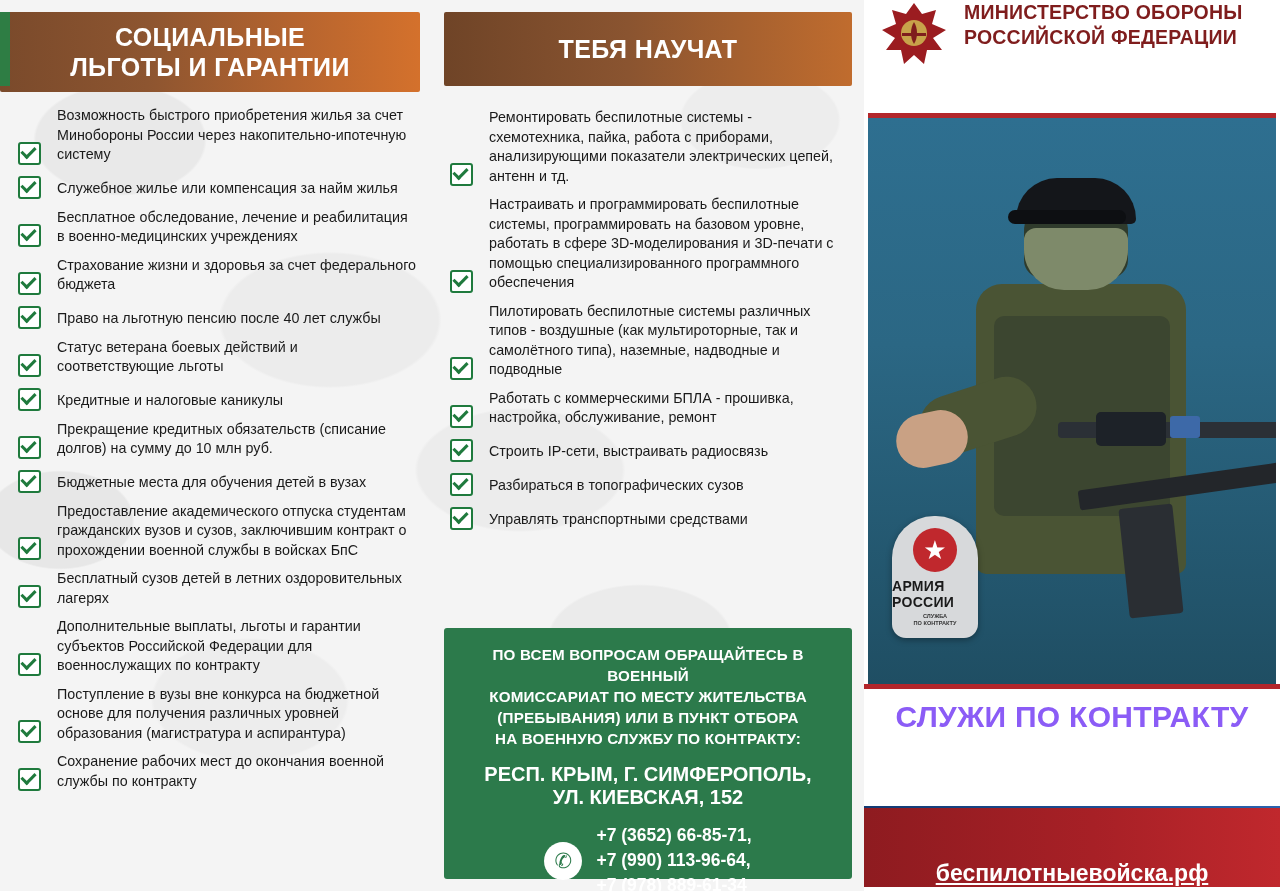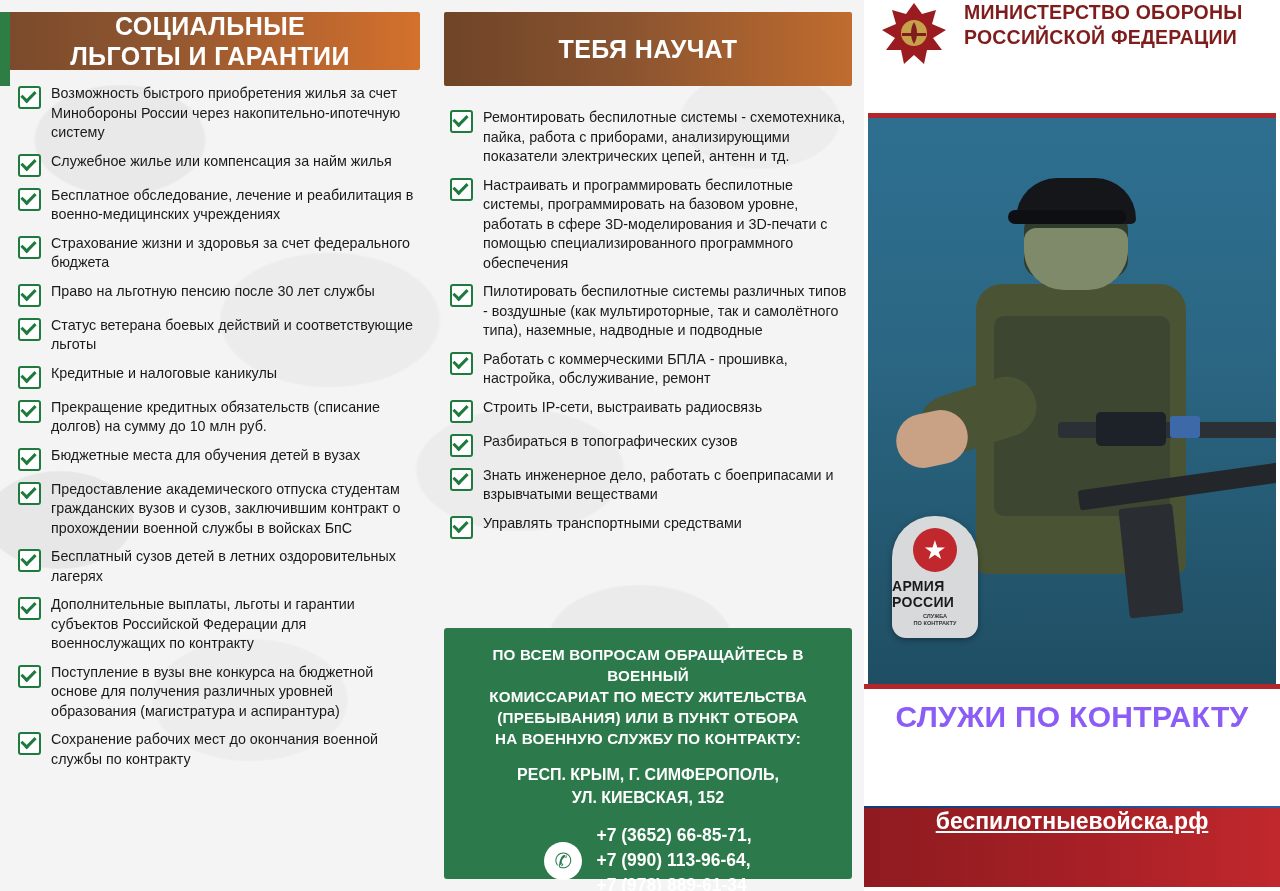--- a/index.html
+++ b/index.html
@@ -29,32 +29,32 @@
   .col3{position:absolute;left:864px;top:0;width:416px;height:891px;background:#ffffff;}
 
   
   .hdr{
     height:86px;display:flex;align-items:center;justify-content:center;
     color:#fff;text-align:center;letter-spacing:.4px;
     font-weight:bold;font-size:25px;line-height:30px;
   }
   .hdr1{
     background:linear-gradient(90deg,#7a4a2b 0%, #8d5530 35%, #b5642f 70%, #d4712c 100%);
-    margin:12px 12px 0 0;border-radius:2px;height:58px;
+    margin:12px 12px 0 0;border-radius:2px;height:80px;
   }
   .hdr2{
     background:linear-gradient(90deg,#6f4427 0%, #8a5430 45%, #c06c2e 100%);
     margin:12px 12px 8px 12px;border-radius:2px;height:74px;
   }
   .leftbar{position:absolute;left:0;top:12px;width:10px;height:74px;background:#2e7d44;}
 
   
   ul.list{list-style:none;margin:0;padding:14px 14px 0 18px;}
   ul.list li{
-    display:flex;align-items:flex-start;gap:10px;
+    display:flex;align-items:flex-end;gap:16px;
     margin-bottom:9px;
   }
   .chk{
     flex:0 0 auto;width:19px;height:19px;background:#ffffff;
     border:2px solid #1f7a3d;border-radius:3px;margin-top:2px;
     position:relative;
   }
   .chk:after{
     content:"";position:absolute;left:4px;top:0px;
     width:6px;height:11px;border:solid #1f7a3d;border-width:0 3px 3px 0;
@@ -66,21 +66,21 @@
   .contact{
     position:absolute;left:444px;top:628px;width:408px;height:251px;
     background:#2c7a4b;color:#fff;border-radius:3px;
     padding:16px 14px 0 14px;box-sizing:border-box;text-align:center;
   }
   .contact .c-title{
     font-size:15.2px;font-weight:bold;line-height:21px;letter-spacing:.2px;
     text-transform:uppercase;
   }
   .contact .c-addr{
-    margin-top:14px;font-size:16px;font-weight:bold;line-height:23px;
+    margin-top:14px;font-size:20px;font-weight:bold;line-height:23px;
     text-transform:uppercase;
   }
   .phones{
     margin-top:14px;display:flex;align-items:center;justify-content:center;gap:14px;
   }
   .phone-ic{
     width:38px;height:38px;border-radius:50%;background:#fff;color:#2c7a4b;
     display:flex;align-items:center;justify-content:center;font-size:21px;flex:0 0 auto;
   }
   .phone-list div{font-size:17.5px;font-weight:bold;line-height:25px;text-align:left;}
@@ -131,21 +131,21 @@
   .banner-serve span{font-size:30px;font-weight:bold;color:#8b5cf6;letter-spacing:.3px;}
   .banner-blue{
     position:absolute;left:864px;top:806px;width:416px;height:50px;
     background:linear-gradient(90deg,#123a73 0%, #1c4f96 60%, #2a62ad 100%);
     display:flex;align-items:center;justify-content:center;
   }
   .banner-blue span{font-size:19.5px;font-weight:bold;color:#fff;letter-spacing:.2px;}
   .banner-red{
     position:absolute;left:864px;top:808px;width:416px;height:79px;
     background:linear-gradient(90deg,#8e1b20 0%, #a72026 55%, #c0282d 100%);
-    display:flex;align-items:flex-start;justify-content:center;
+    display:flex;align-items:flex-end;justify-content:center;
   }
   .banner-red span{font-size:23px;font-weight:bold;color:#fff;text-decoration:underline;}
 </style>
 </head>
 <body>
 
 <div class="page">
 
   <div class="col1">
     <div class="leftbar"></div>
@@ -167,21 +167,21 @@
       <li>
           <span class="chk"></span>
           <span class="txt">Бесплатное обследование, лечение и реабилитация в военно-медицинских учреждениях</span>
         </li>
       <li>
           <span class="chk"></span>
           <span class="txt">Страхование жизни и здоровья за счет федерального бюджета</span>
         </li>
       <li>
           <span class="chk"></span>
-          <span class="txt">Право на льготную пенсию после 30 лет службы</span>
+          <span class="txt">Право на льготную пенсию после 40 лет службы</span>
         </li>
       <li>
           <span class="chk"></span>
           <span class="txt">Статус ветерана боевых действий и соответствующие льготы</span>
         </li>
       <li>
           <span class="chk"></span>
           <span class="txt">Кредитные и налоговые каникулы</span>
         </li>
       <li>
@@ -234,24 +234,20 @@
           <span class="chk"></span>
           <span class="txt">Работать с коммерческими БПЛА - прошивка, настройка, обслуживание, ремонт</span>
         </li>
       <li>
           <span class="chk"></span>
           <span class="txt">Строить IP-сети, выстраивать радиосвязь</span>
         </li>
       <li>
           <span class="chk"></span>
           <span class="txt">Разбираться в топографических сузов</span>
-        </li>
-      <li>
-          <span class="chk"></span>
-          <span class="txt">Знать инженерное дело, работать с боеприпасами и взрывчатыми веществами</span>
         </li>
       <li>
           <span class="chk"></span>
           <span class="txt">Управлять транспортными средствами</span>
         </li>
     </ul>
   </div>
 
   <div class="contact">
     <div class="c-title">

